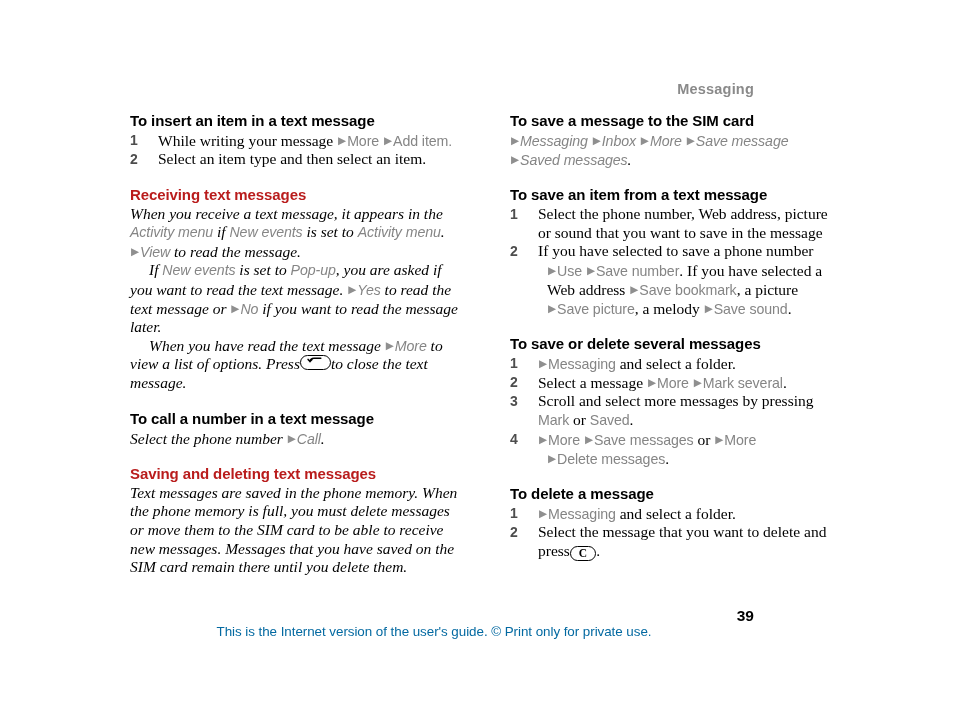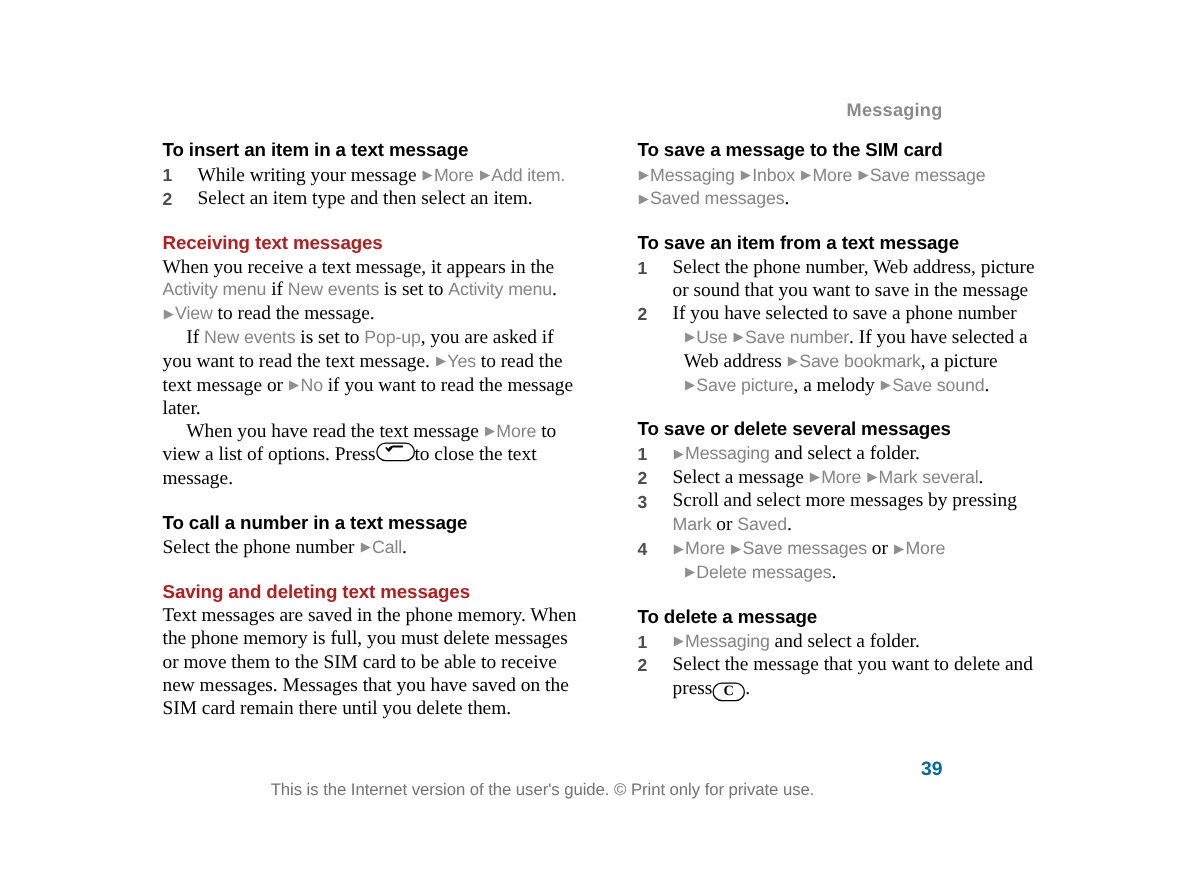--- a/index.html
+++ b/index.html
@@ -69,20 +69,21 @@
 
   
   .gap-block { height: 17px; }
 
   
   p.body {
     margin: 0;
     font-size: 15.5px;
     line-height: 18.6px;
     text-align: left;
+    font-style: italic;
   }
   p.body.indent { text-indent: 19px; }
 
   
   ol.steps {
     margin: 0;
     padding: 0;
     list-style: none;
   }
   ol.steps > li {
@@ -146,31 +147,31 @@
 
   
   .footer-note {
     position: absolute;
     left: 0;
     right: 0;
     top: 624px;
     text-align: center;
     font-family: "Liberation Sans", "DejaVu Sans", sans-serif;
     font-size: 13.4px;
-    color: #737373;
+    color: #0369a1;
     letter-spacing: -0.05px;
   }
   .page-number {
     position: absolute;
     right: 114px;
     top: 607px;
     font-family: "Liberation Sans", "DejaVu Sans", sans-serif;
     font-weight: bold;
     font-size: 15.5px;
-    color: #0369a1;
+    color: #000000;
   }
 </style>
 </head>
 <body>
 
 <div class="page">
 
   <div class="running-head">Messaging</div>
 
   <div class="col col-left">

